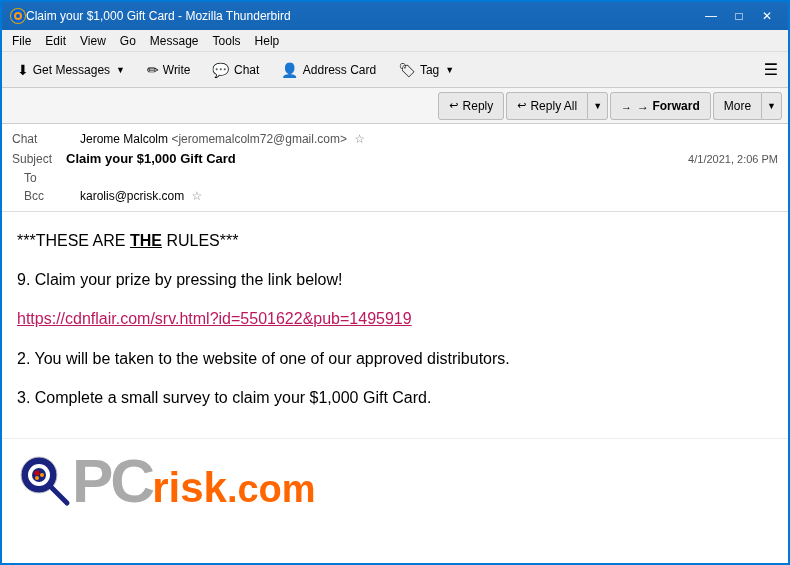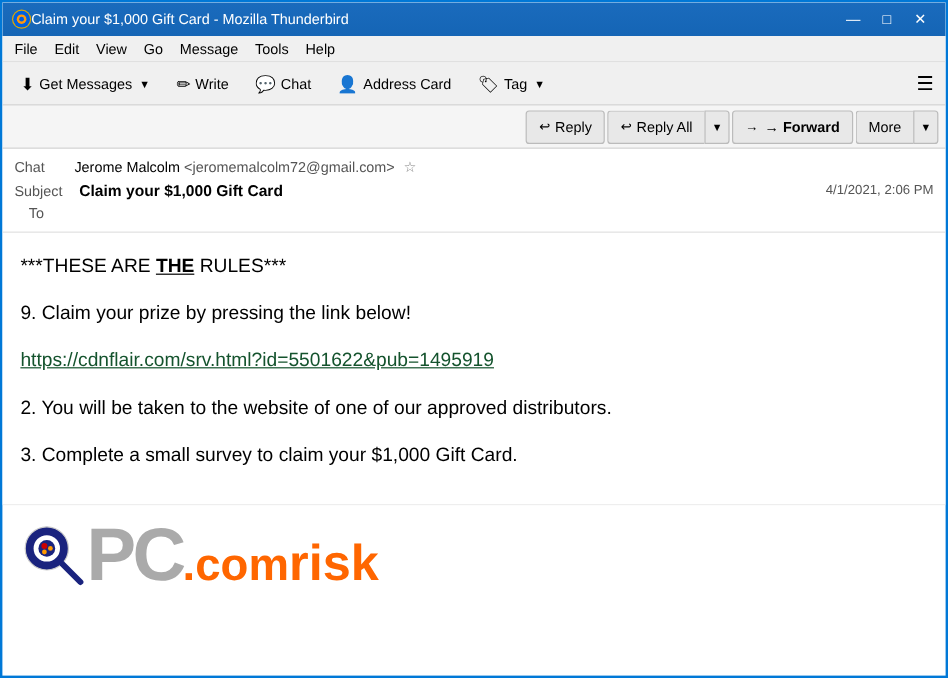--- a/index.html
+++ b/index.html
@@ -90,38 +90,38 @@
 
     
     .email-headers {
       background: #fff;
       padding: 6px 10px;
       border-bottom: 1px solid #ddd;
       font-size: 12px;
     }
     .header-row { display: flex; align-items: center; padding: 2px 0; }
     .header-label { color: #555; width: 50px; flex-shrink: 0; }
-    .header-value { color: #000; flex: 1; }
+    .header-value { color: #000; flex: 1; margin-left: 18px; }
     .header-date { color: #555; font-size: 11px; }
     .subject-row { display: flex; align-items: center; justify-content: space-between; padding: 3px 0; }
     .subject-text { font-weight: bold; color: #000; font-size: 13px; }
     .star-icon { color: #888; cursor: pointer; margin-left: 4px; }
 
     
     .email-body {
       padding: 15px 15px;
       font-size: 16px;
       color: #000;
       line-height: 1.7;
       background: #fff;
       flex: 1;
       overflow-y: auto;
     }
     .email-body p { margin-bottom: 12px; }
-    .email-link { color: #14532d; text-decoration: underline; cursor: pointer; }
+    .email-link { color: #be185d; text-decoration: underline; cursor: pointer; }
     .bold-text { font-weight: bold; }
     .underline-text { text-decoration: underline; }
 
     
     .logo-area {
       padding: 10px 15px;
       display: flex;
       align-items: center;
       border-top: 1px solid #eee;
       height: 85px;
@@ -226,20 +226,27 @@
   </div>
   <div class="subject-row">
     <div style="display:flex; align-items:center; gap:4px;">
       <span class="header-label">Subject</span>
       <span class="subject-text">Claim your $1,000 Gift Card</span>
     </div>
     <span class="header-date">4/1/2021, 2:06 PM</span>
   </div>
   <div class="header-row">
     <span class="header-label" style="padding-left:12px; color:#555;">To</span>
+  </div>
+  <div class="header-row">
+    <span class="header-label" style="padding-left:12px; color:#555;">Bcc</span>
+    <span class="header-value">
+      <span>karolis@pcrisk.com</span>
+      <span class="star-icon">☆</span>
+    </span>
   </div>
 </div>
 
 <div class="email-body">
   <p>
     <span>***THESE ARE </span><span class="bold-text underline-text">THE</span><span> RULES***</span>
   </p>
   <p>9. Claim your prize by pressing the link below!</p>
   <p>
     <a class="email-link" href="#">https://cdnflair.com/srv.html?id=5501622&amp;pub=1495919</a>
@@ -257,16 +264,16 @@
       <circle cx="22" cy="22" r="7" fill="#1a237e"></circle>
       <circle cx="20" cy="20" r="2.5" fill="#cc0000"></circle>
       <circle cx="25" cy="22" r="2" fill="#ff9900"></circle>
       <circle cx="20" cy="25" r="2" fill="#ff9900"></circle>
       <line x1="35" y1="35" x2="50" y2="50" stroke="#1a237e" stroke-width="5" stroke-linecap="round"></line>
     </svg>
   </div>
 
   <div style="display:flex; align-items:baseline; line-height:1;">
     <span style="font-size:62px; font-weight:900; color:#aaa; font-family:'Arial Black',sans-serif; letter-spacing:-3px; line-height:1;">PC</span>
+    <span style="font-size:42px; font-weight:700; color:#ff6600; font-family:Arial,sans-serif; line-height:1;">risk</span>
     <span style="font-size:38px; font-weight:700; color:#ff6600; font-family:Arial,sans-serif; line-height:1;">.com</span>
-    <span style="font-size:42px; font-weight:700; color:#ff6600; font-family:Arial,sans-serif; line-height:1;">risk</span>
   </div>
 </div>
 
 </body></html>

